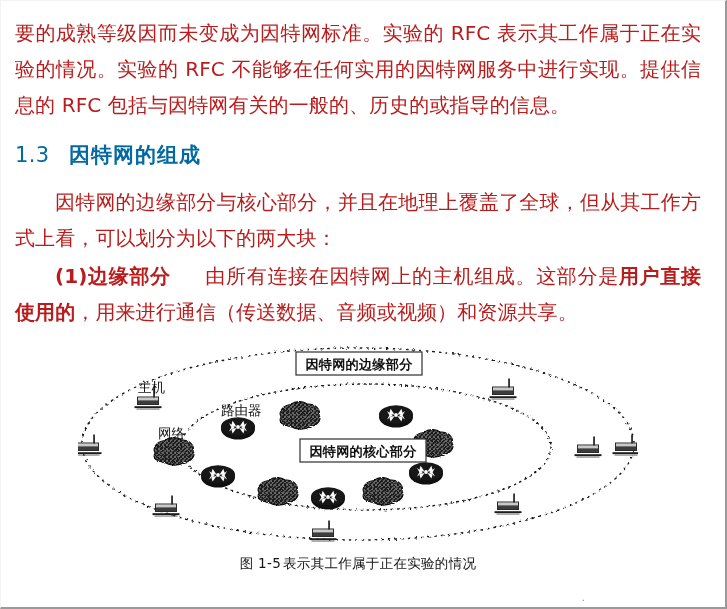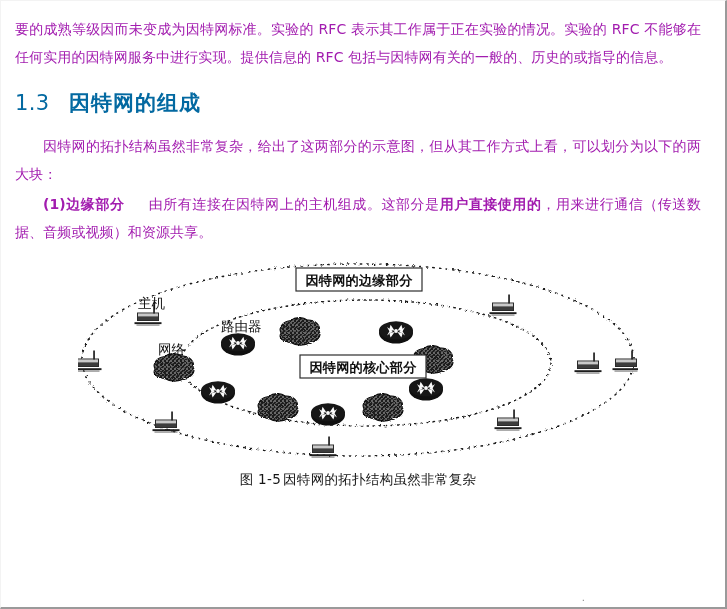--- a/index.html
+++ b/index.html
@@ -26,26 +26,26 @@
   .scan {
     position: absolute;
     inset: 0;
     padding: 14px 24px 0 14px;
     box-sizing: border-box;
     color: #1a1a1a;
   }
 
   
   .body-text {
-    font-size: 14px;
-    line-height: 28px;
+    font-size: 20px;
+    line-height: 36px;
     letter-spacing: 0.1px;
     text-align: justify;
     text-justify: inter-character;
-    color: #a21caf;
+    color: #b91c1c;
   }
   .para {
     margin: 0;
   }
   .para + .para { margin-top: 2px; }
   .indent { text-indent: 2em; }
 
   .heading {
     margin: 17px 0 14px 0;
     font-size: 21px;
@@ -102,21 +102,21 @@
 
 <div class="page">
   <div class="scan">
 
     <p class="body-text para">要的成熟等级因而未变成为因特网标准。实验的 RFC 表示其工作属于正在实验的情况。实验的 RFC 不能够在任何实用的因特网服务中进行实现。提供信息的 RFC 包括与因特网有关的一般的、历史的或指导的信息。</p>
 
     <h2 class="heading">
       <span class="num">1.3</span><span class="htext">因特网的组成</span>
     </h2>
 
-    <p class="body-text para indent">因特网的拓扑结构虽然非常复杂，给出了这两部分的示意图，但从其工作方式上看，可以划分为以下的两大块：</p>
+    <p class="body-text para indent">因特网的边缘部分与核心部分，并且在地理上覆盖了全球，但从其工作方式上看，可以划分为以下的两大块：</p>
 
     <p class="body-text para list-para">
       <span class="lead">(1)</span><span class="lead">边缘部分</span><span class="gap"></span><span>由所有连接在因特网上的主机组成。这部分是</span><span class="bold">用户直接使用的</span><span>，用来进行通信（传送数据、音频或视频）和资源共享。</span>
     </p>
 
 
 
     <div class="figure">
       <svg width="560" height="205" viewBox="0 0 560 205" xmlns="http://www.w3.org/2000/svg">
         <defs>
@@ -210,18 +210,18 @@
           <text id="t-core" x="285" y="111.5" text-anchor="middle" font-family="DejaVu Sans, Liberation Sans, sans-serif" font-size="13.2" font-weight="bold" fill="#101010" letter-spacing="0.2">因特网的核心部分</text>
         </g>
 
         <text id="t-host" x="60" y="48" font-family="DejaVu Sans, Liberation Sans, sans-serif" font-size="13.5" fill="#101010">主机</text>
         <text id="t-router" x="143" y="71" font-family="DejaVu Sans, Liberation Sans, sans-serif" font-size="13.5" fill="#101010">路由器</text>
         <text id="t-network" x="80" y="94" font-family="DejaVu Sans, Liberation Sans, sans-serif" font-size="13.5" fill="#101010">网络</text>
       </svg>
     </div>
 
     <div class="figcaption">
-      <span class="capnum">图 1-5</span><span>因特网的拓扑结构虽然非常复杂</span>
+      <span class="capnum">图 1-5</span><span>表示其工作属于正在实验的情况</span>
     </div>
 
     <span class="tiny-dot">.</span>
   </div>
 </div>
 
 </body></html>

